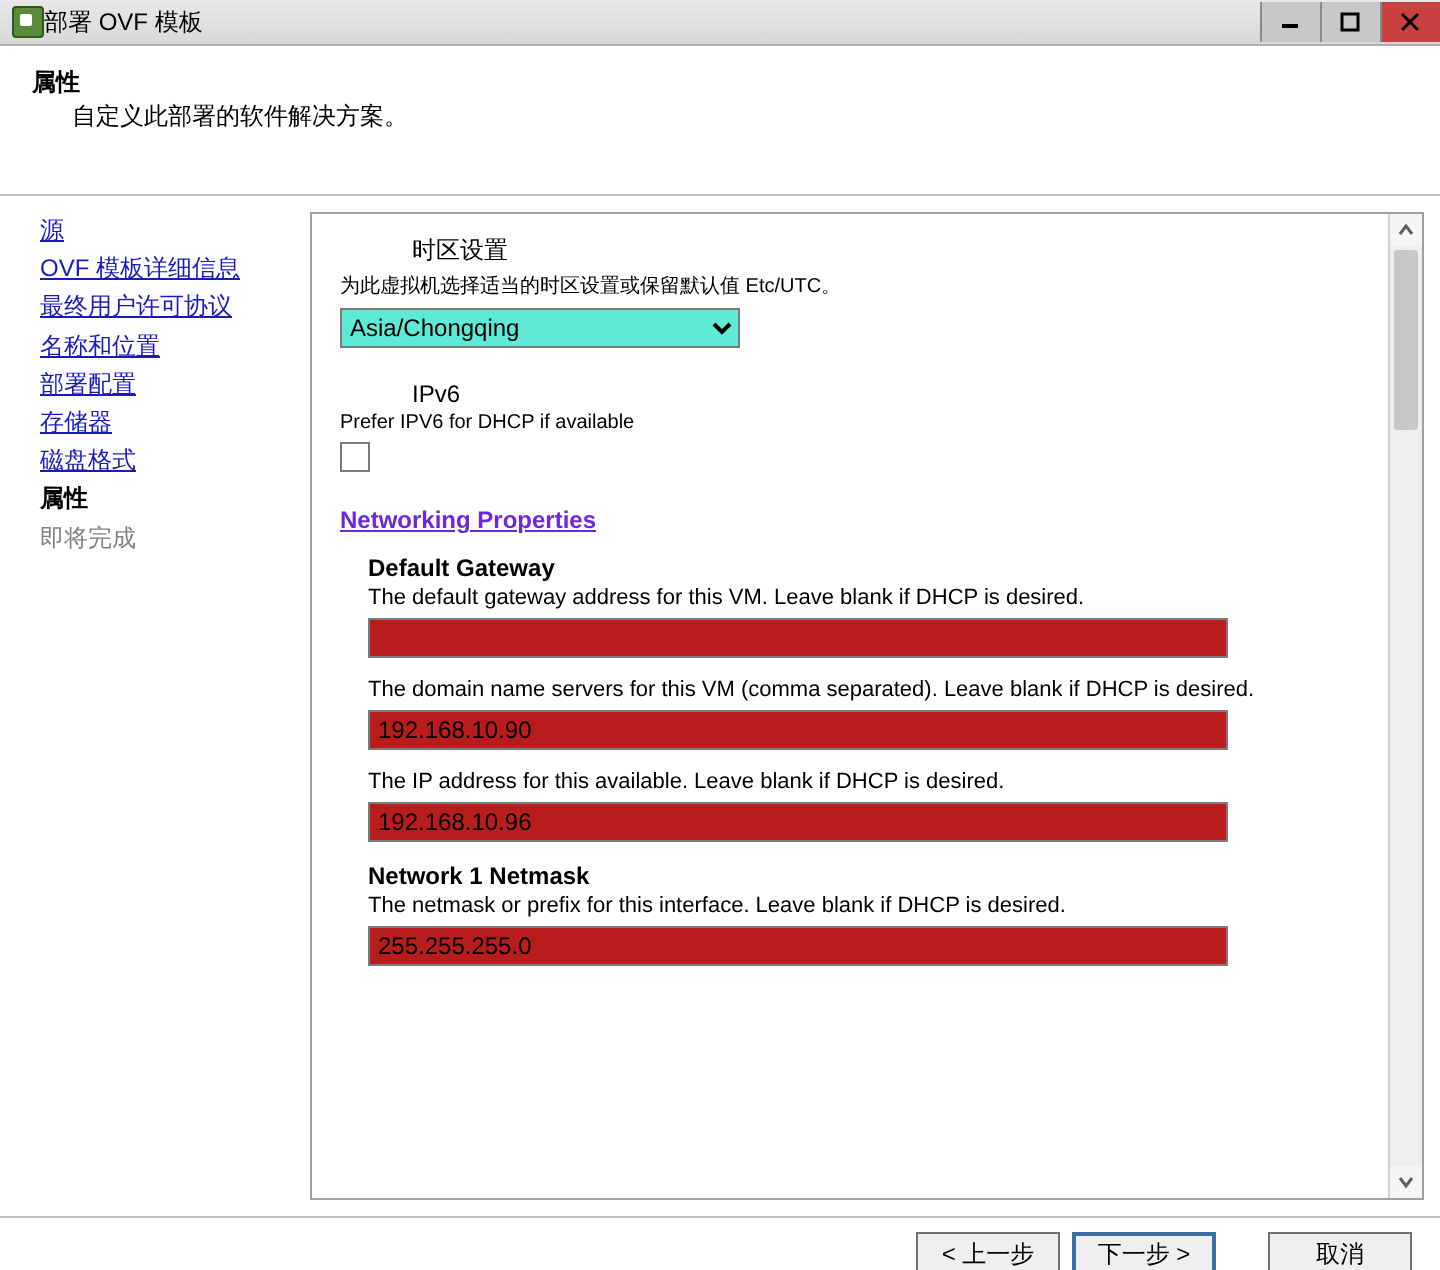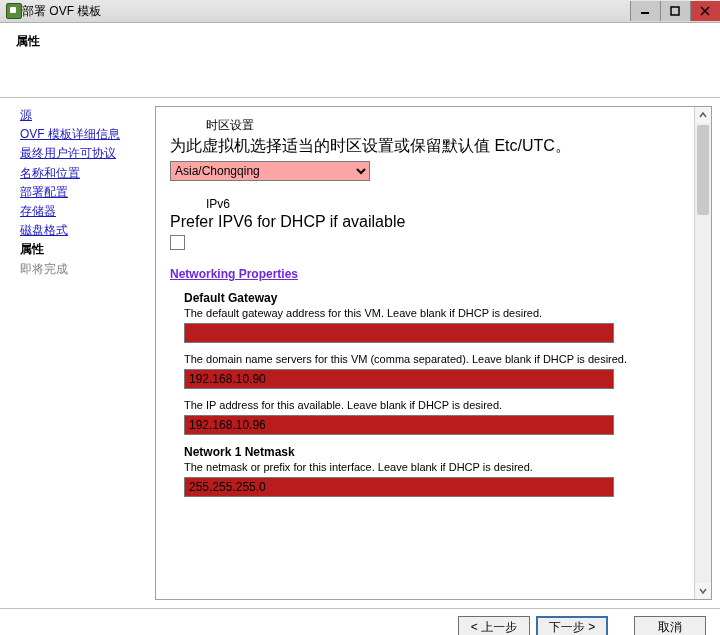--- a/index.html
+++ b/index.html
@@ -160,30 +160,30 @@
     border-radius: 2px;
   }
   .section-title {
     font-weight: normal;
     font-size: 12px;
     margin: 2px 0 2px 0;
     color: #000;
     padding-left: 36px;
   }
   .section-desc {
-    font-size: 16px;
+    font-size: 10px;
     color: #000;
     margin-bottom: 4px;
   }
   select.tz {
     width: 200px;
     font-size: 12px;
     margin-bottom: 6px;
     border: 1px solid #7a7a7a;
-    background: #fca5a5;
+    background: #5eead4;
     height: 20px;
   }
   .checkbox {
     width: 13px;
     height: 13px;
     border: 1px solid #7a7a7a;
     display: inline-block;
     background: #fff;
   }
   .prop-group {
@@ -264,20 +264,21 @@
       <svg width="10" height="10">
           <line x1="1" y1="1" x2="9" y2="9" stroke="#000" stroke-width="1.5"></line>
           <line x1="9" y1="1" x2="1" y2="9" stroke="#000" stroke-width="1.5"></line>
         </svg>
     </div>
   </div>
 </div>
 
 <div class="header">
   <div class="prop-title">属性</div>
+  <div class="prop-desc">自定义此部署的软件解决方案。</div>
 </div>
 
 <hr class="hr">
 
 <div class="body">
   <div class="sidebar">
     <a>源</a>
     <a>OVF 模板详细信息</a>
     <a>最终用户许可协议</a>
     <a>名称和位置</a>

